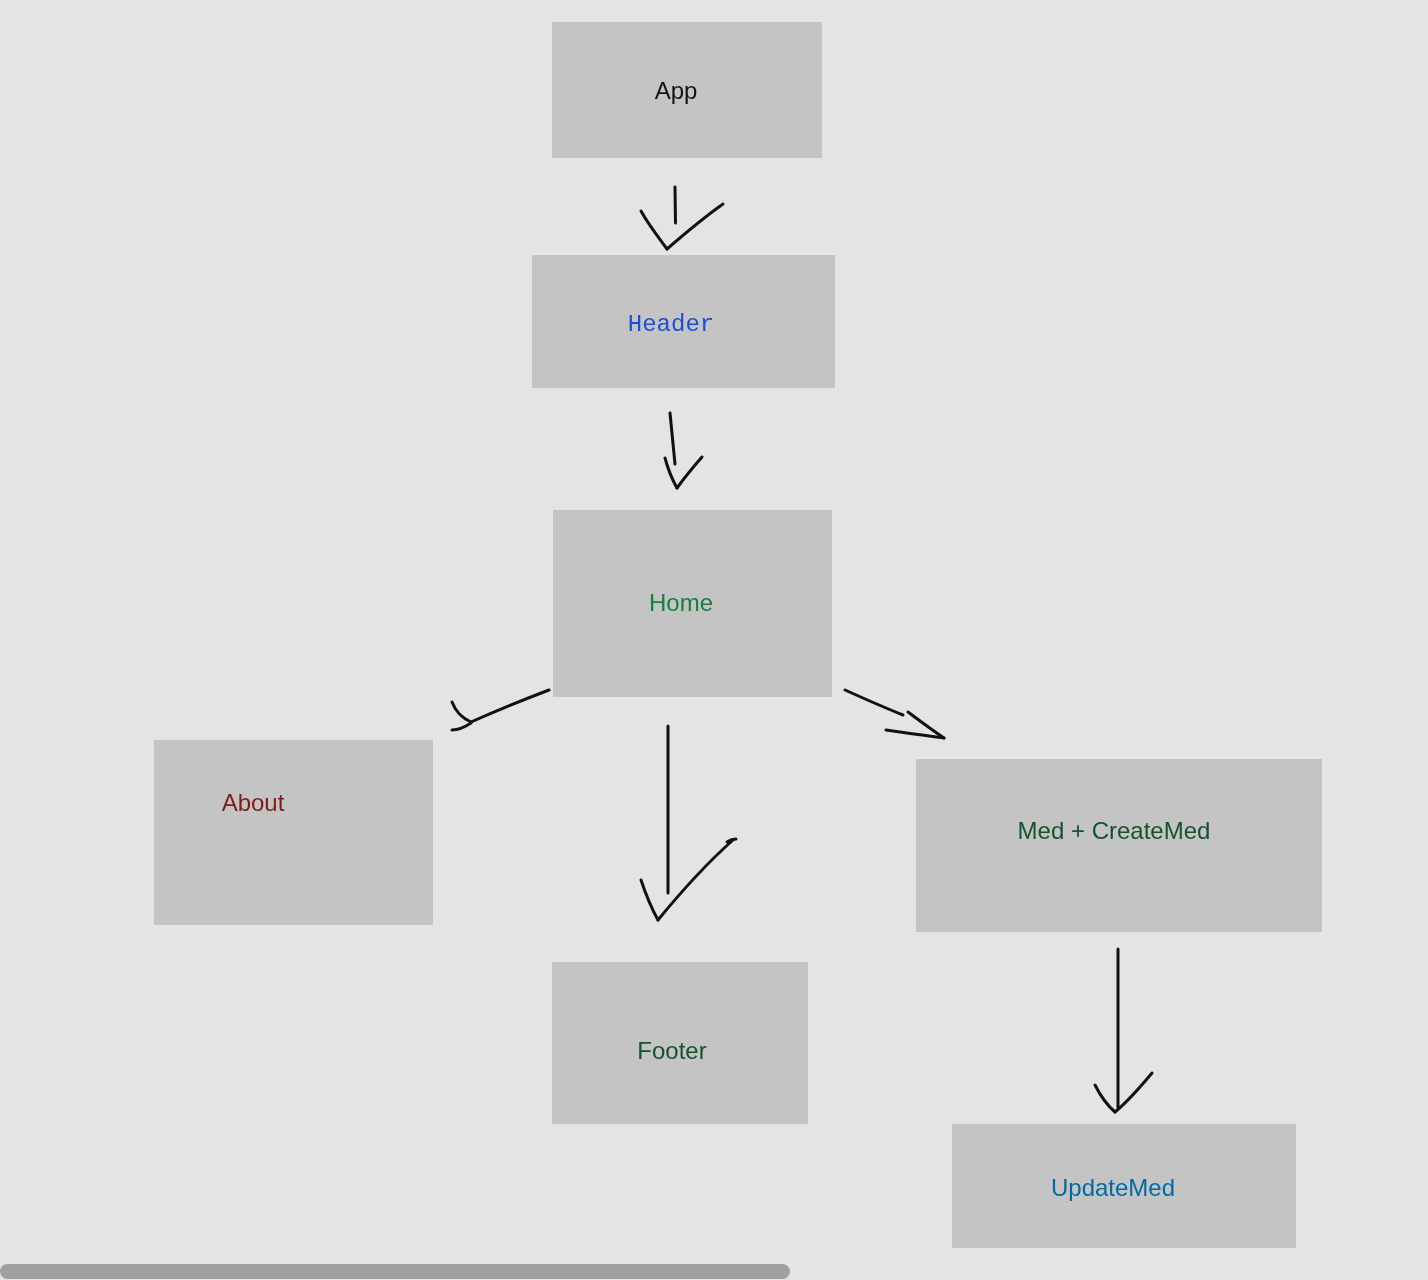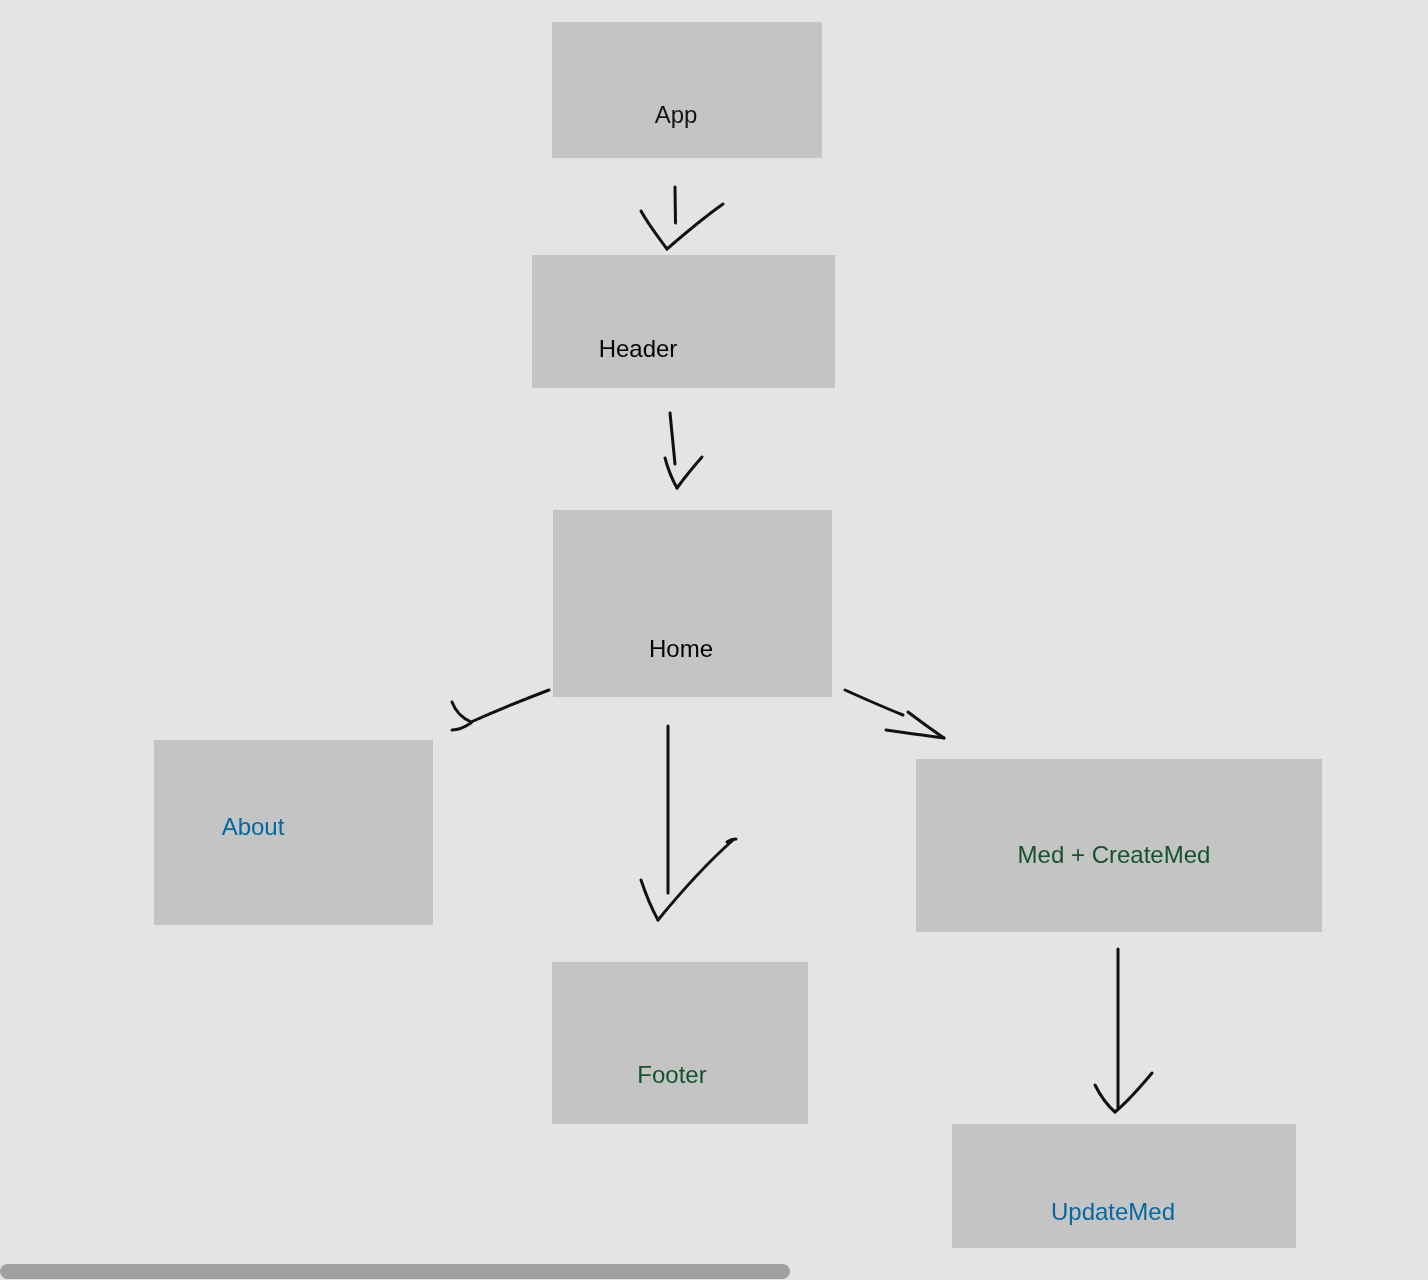--- a/index.html
+++ b/index.html
@@ -27,21 +27,20 @@
     box-sizing: border-box;
   }
   .node-label {
     position: absolute;
     color: #131313;
     font-size: 24px;
     line-height: 24px;
     white-space: nowrap;
     font-family: "Liberation Sans", sans-serif;
     transform: translate(-50%, -50%);
-    margin-top: 24px;
   }
   #edges {
     position: absolute;
     left: 0;
     top: 0;
     width: 1428px;
     height: 1280px;
     pointer-events: none;
   }
   #edges path {
@@ -70,27 +69,27 @@
 </style>
 </head>
 <body style="background: rgb(228, 228, 228);">
 
 <div id="canvas">
 
   <div class="node" id="node-app" style="left: 552px; top: 22px; width: 270px; height: 136px; background: rgb(196, 196, 196);"></div>
   <div class="node-label" id="label-app" style="left: 676px; top: 91px; color: rgb(19, 19, 19);">App</div>
 
   <div class="node" id="node-header" style="left: 532px; top: 255px; width: 303px; height: 133px; background: rgb(196, 196, 196);"></div>
-  <div class="node-label" id="label-header" style="left: 638px; top: 325px; color: #000000;">Header</div>
+  <div class="node-label" id="label-header" style="left: 671px; top: 325px; color: #1d4ed8; font-family: Liberation Mono, monospace;">Header</div>
 
   <div class="node" id="node-home" style="left: 553px; top: 510px; width: 279px; height: 187px; background: rgb(196, 196, 196);"></div>
-  <div class="node-label" id="label-home" style="left: 681px; top: 625px; color: #000000;">Home</div>
+  <div class="node-label" id="label-home" style="left: 681px; top: 603px; color: #15803d;">Home</div>
 
   <div class="node" id="node-about" style="left: 154px; top: 740px; width: 279px; height: 185px; background: rgb(196, 196, 196);"></div>
-  <div class="node-label" id="label-about" style="left: 253px; top: 803px; color: #0369a1;">About</div>
+  <div class="node-label" id="label-about" style="left: 253px; top: 803px; color: #7f1d1d;">About</div>
 
   <div class="node" id="node-med" style="left: 916px; top: 759px; width: 406px; height: 173px; background: rgb(196, 196, 196);"></div>
   <div class="node-label" id="label-med" style="left: 1114px; top: 831px; color: #14532d;">Med + CreateMed</div>
 
   <div class="node" id="node-footer" style="left: 552px; top: 962px; width: 256px; height: 162px; background: rgb(196, 196, 196);"></div>
   <div class="node-label" id="label-footer" style="left: 672px; top: 1051px; color: #14532d;">Footer</div>
 
   <div class="node" id="node-updatemed" style="left: 952px; top: 1124px; width: 344px; height: 124px; background: rgb(196, 196, 196);"></div>
   <div class="node-label" id="label-updatemed" style="left: 1113px; top: 1188px; color: #0369a1;">UpdateMed</div>
 

